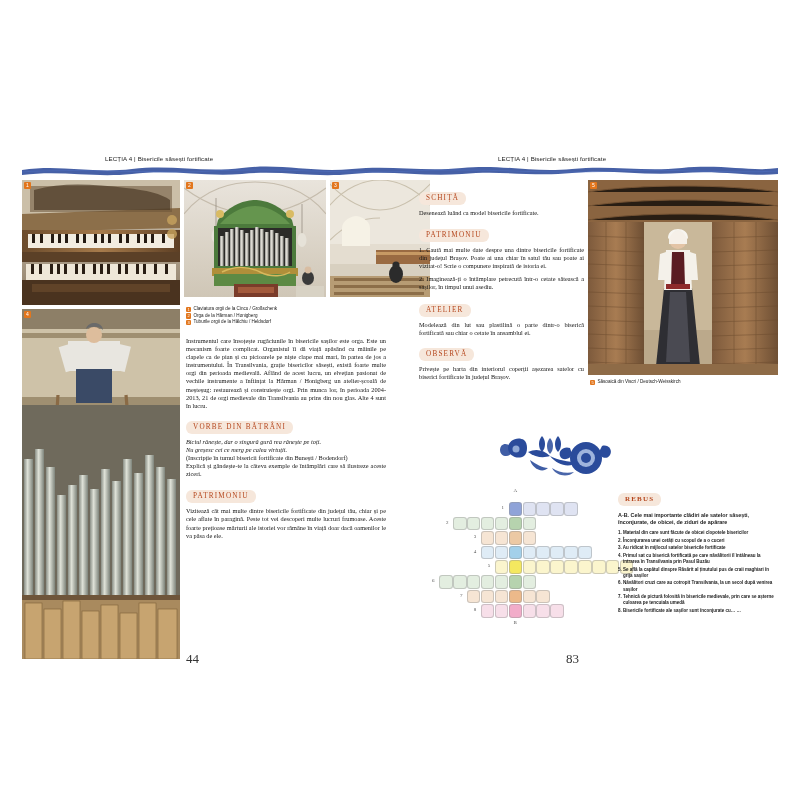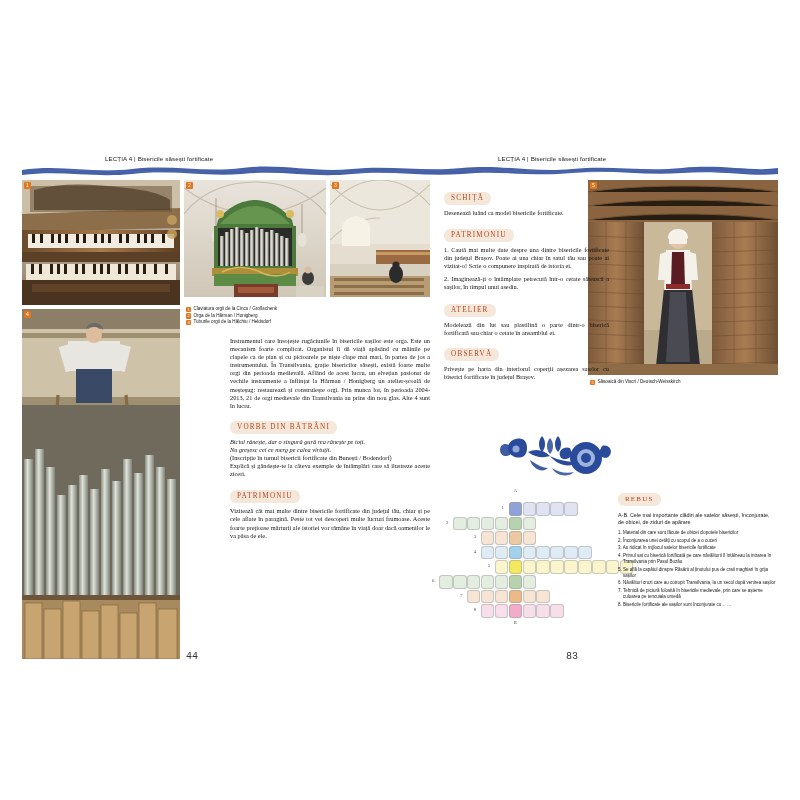--- a/index.html
+++ b/index.html
@@ -117,22 +117,22 @@
     line-height: 11px;
     padding: 1px 7px 1px 7px;
     border-radius: 6px;
     margin-bottom: 4px;
     white-space: nowrap;
   }
 
   
   .folio {
     position: absolute;
-    font-family: Liberation Mono, monospace;
-    font-size: 10px;
+    font-family: Liberation Serif, serif;
+    font-size: 13px;
     color: #333;
   }
 
   
   #crossword { position: absolute; left: 425px; top: 488px; width: 195px; height: 150px; }
   .cw-cell {
     position: absolute;
     width: 13.5px; height: 13.5px;
     border-radius: 3.2px;
     border: .6px solid rgba(150,150,150,.45);
@@ -145,20 +145,21 @@
     color: #555;
   }
 
   
   #rebus {
     position: absolute;
     left: 618px; top: 487px;
     width: 158px;
     font-family: "Liberation Sans", sans-serif;
     color: #1a1a1a;
+    font-weight: bold;
   }
   #rebus .lead {
     font-size: 5.4px;
     line-height: 7.4px;
     margin: 2px 0 3px 0;
   }
   #rebus ol { margin: 0; padding: 0; list-style: none; }
   #rebus li {
     font-size: 4.5px;
     line-height: 6.1px;
@@ -518,38 +519,38 @@
       <span class="n">3</span>
       <span>Tuburile orgii de la Hălchiu / Heldsdorf</span>
     </div>
   </div>
 
   <div class="cap-single">
     <span class="n">5</span>
     <span>Săsoaică din Viscri / Deutsch-Weisskirch</span>
   </div>
 
-  <div class="col" style="left:186px; top:337px; width:200px;margin-left:44px;">
+  <div class="col" style="left:186px; top:337px; width:200px;">
     <p class="body-p">Instrumentul care însoțește rugăciunile în bisericile sașilor este orga. Este un mecanism foarte complicat. Organistul îi dă viață apăsând cu mâinile pe clapele ca de pian și cu picioarele pe niște clape mai mari, în partea de jos a instrumentului. În Transilvania, grație bisericilor săsești, există foarte multe orgi din perioada medievală. Aflând de acest lucru, un elvețian pasionat de vechile instrumente a înființat la Hărman / Honigberg un atelier-școală de meșteșug: restaurează și construiește orgi. Prin munca lor, în perioada 2004-2013, 21 de orgi medievale din Transilvania au prins din nou glas. Alte 4 sunt în lucru.</p>
 
     <div style="margin-top:2px;">
       <div class="rubric">VORBE DIN BĂTRÂNI</div>
       <p class="body-p italic" style="margin-bottom:0">Biciul rănește, dar o singură gură rea rănește pe toți.</p>
       <p class="body-p italic" style="margin-bottom:0">Nu greșesc cei ce merg pe calea virtuții.</p>
       <p class="body-p" style="margin-bottom:0">(Inscripție în turnul bisericii fortificate din Bunești / Bodendorf)</p>
       <p class="body-p">Explică și gândește-te la câteva exemple de întâmplări care să ilustreze aceste ziceri.</p>
     </div>
 
     <div style="margin-top:6px;">
       <div class="rubric">PATRIMONIU</div>
       <p class="body-p">Vizitează cât mai multe dintre bisericile fortificate din județul tău, chiar și pe cele aflate în paragină. Peste tot vei descoperi multe lucruri frumoase. Aceste foarte prețioase mărturii ale istoriei vor rămâne în viață doar dacă oamenilor le va păsa de ele.</p>
     </div>
   </div>
 
-  <div class="col" style="left:419px; top:186px; width:165px;margin-left:25px;">
+  <div class="col" style="left:419px; top:186px; width:165px;">
 
     <div>
       <div class="rubric">SCHIȚĂ</div>
       <p class="body-p">Desenează luând ca model bisericile fortificate.</p>
     </div>
 
     <div style="margin-top:6px;">
       <div class="rubric">PATRIMONIU</div>
       <p class="body-p">1. Caută mai multe date despre una dintre bisericile fortificate din județul Brașov. Poate ai una chiar în satul tău sau poate ai vizitat-o! Scrie o compunere inspirată de istoria ei.</p>
       <p class="body-p">2. Imaginează-ți o întâmplare petrecută într-o cetate sătească a sașilor, în timpul unui asediu.</p>

